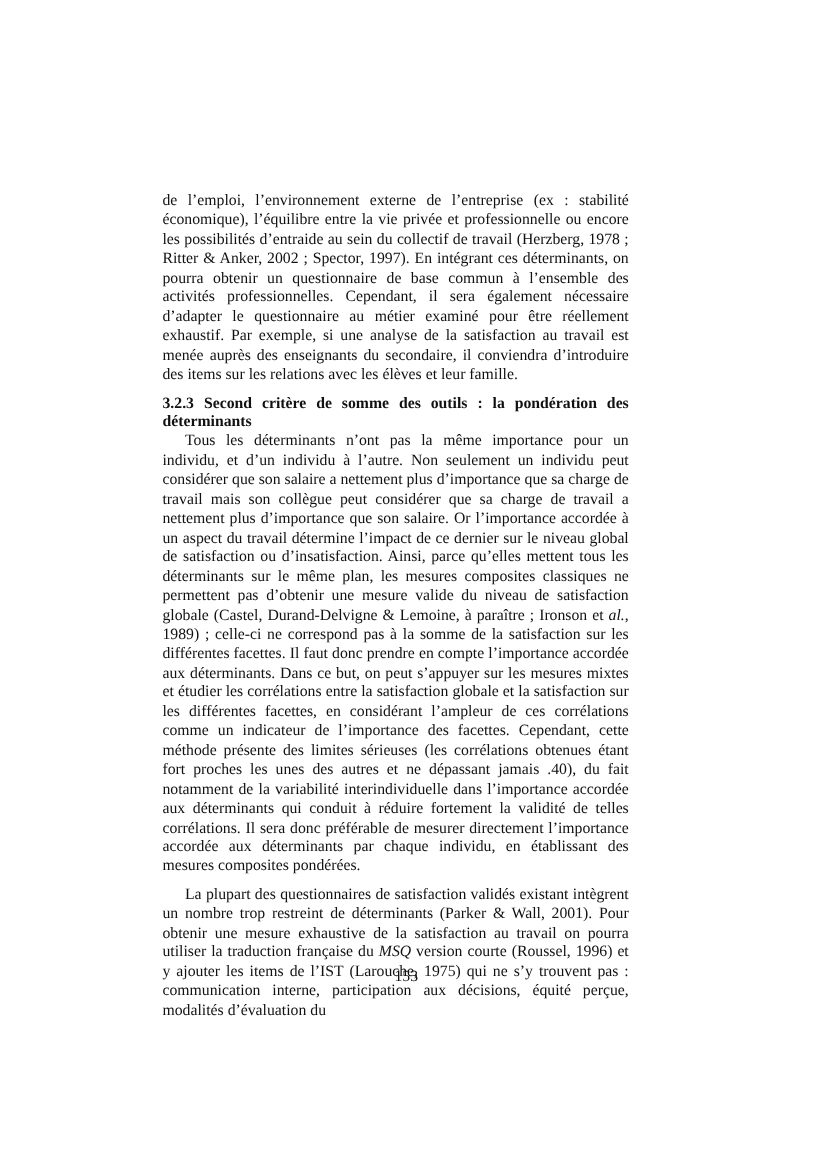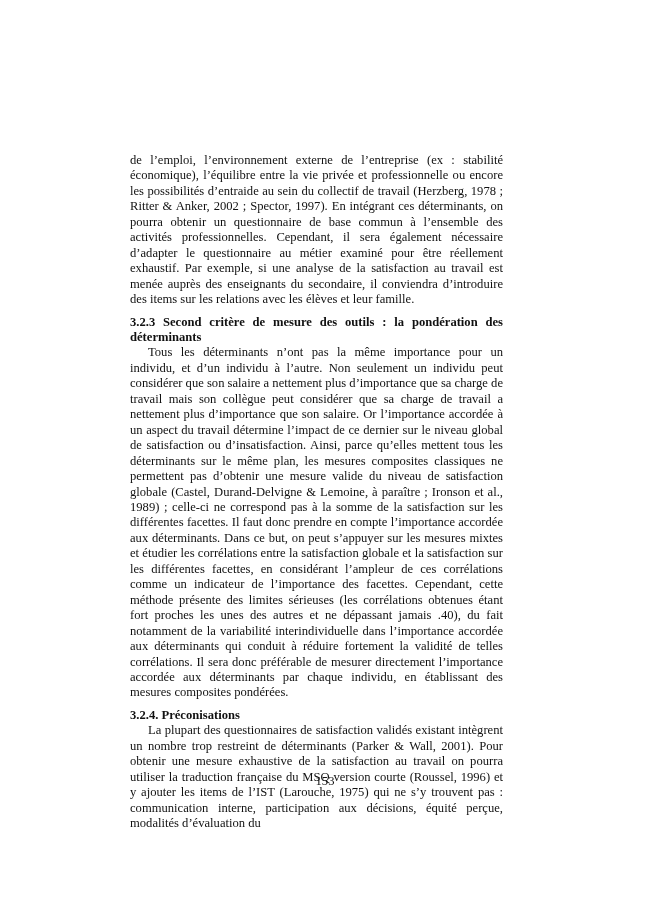--- a/index.html
+++ b/index.html
@@ -35,20 +35,21 @@
     .heading {
       margin: 0;
       font-weight: bold;
       text-align: justify;
       word-spacing: 0px;
     }
     .gap {
       height: 7px;
     }
     .italic {
+      font-style: italic;
     }
     .page-number {
       position: absolute;
       left: 0;
       width: 650px;
       top: 774px;
       text-align: center;
       font-size: 12.6px;
       line-height: 15px;
       color: #111111;
@@ -56,25 +57,24 @@
   </style>
 </head>
 <body>
 
 <div class="page">
 
   <p class="para">de l’emploi, l’environnement externe de l’entreprise (ex : stabilité économique), l’équilibre entre la vie privée et professionnelle ou encore les possibilités d’entraide au sein du collectif de travail (Herzberg, 1978 ; Ritter &amp; Anker, 2002 ; Spector, 1997). En intégrant ces déterminants, on pourra obtenir un questionnaire de base commun à l’ensemble des activités professionnelles. Cependant, il sera également nécessaire d’adapter le questionnaire au métier examiné pour être réellement exhaustif. Par exemple, si une analyse de la satisfaction au travail est menée auprès des enseignants du secondaire, il conviendra d’introduire des items sur les relations avec les élèves et leur famille.</p>
 
   <div class="gap"></div>
 
-  <p class="heading">3.2.3 Second critère de mesure des outils : la pondération des déterminants</p>
+  <p class="heading">3.2.3 Second critère de somme des outils : la pondération des déterminants</p>
 
   <p class="para indent"><span>Tous les déterminants n’ont pas la même importance pour un individu, et d’un individu à l’autre. Non seulement un individu peut considérer que son salaire a nettement plus d’importance que sa charge de travail mais son collègue peut considérer que sa charge de travail a nettement plus d’importance que son salaire. Or l’importance accordée à un aspect du travail détermine l’impact de ce dernier sur le niveau global de satisfaction ou d’insatisfaction. Ainsi, parce qu’elles mettent tous les déterminants sur le même plan, les mesures composites classiques ne permettent pas d’obtenir une mesure valide du niveau de satisfaction globale (Castel, Durand-Delvigne &amp; Lemoine, à paraître ; Ironson et </span><span class="italic">al.</span><span>, 1989) ; celle-ci ne correspond pas à la somme de la satisfaction sur les différentes facettes. Il faut donc prendre en compte l’importance accordée aux déterminants. Dans ce but, on peut s’appuyer sur les mesures mixtes et étudier les corrélations entre la satisfaction globale et la satisfaction sur les différentes facettes, en considérant l’ampleur de ces corrélations comme un indicateur de l’importance des facettes. Cependant, cette méthode présente des limites sérieuses (les corrélations obtenues étant fort proches les unes des autres et ne dépassant jamais .40), du fait notamment de la variabilité interindividuelle dans l’importance accordée aux déterminants qui conduit à réduire fortement la validité de telles corrélations. Il sera donc préférable de mesurer directement l’importance accordée aux déterminants par chaque individu, en établissant des mesures composites pondérées.</span></p>
 
   <div class="gap"></div>
 
-  <p class="heading">3.2.4. Préconisations</p>
 
   <p class="para indent"><span>La plupart des questionnaires de satisfaction validés existant intègrent un nombre trop restreint de déterminants (Parker &amp; Wall, 2001). Pour obtenir une mesure exhaustive de la satisfaction au travail on pourra utiliser la traduction française du </span><span class="italic">MSQ</span><span> version courte (Roussel, 1996) et y ajouter les items de l’IST (Larouche, 1975) qui ne s’y trouvent pas : communication interne, participation aux décisions, équité perçue, modalités d’évaluation du</span></p>
 
 </div>
 
 <div class="page-number">153</div>
 
 </body></html>

